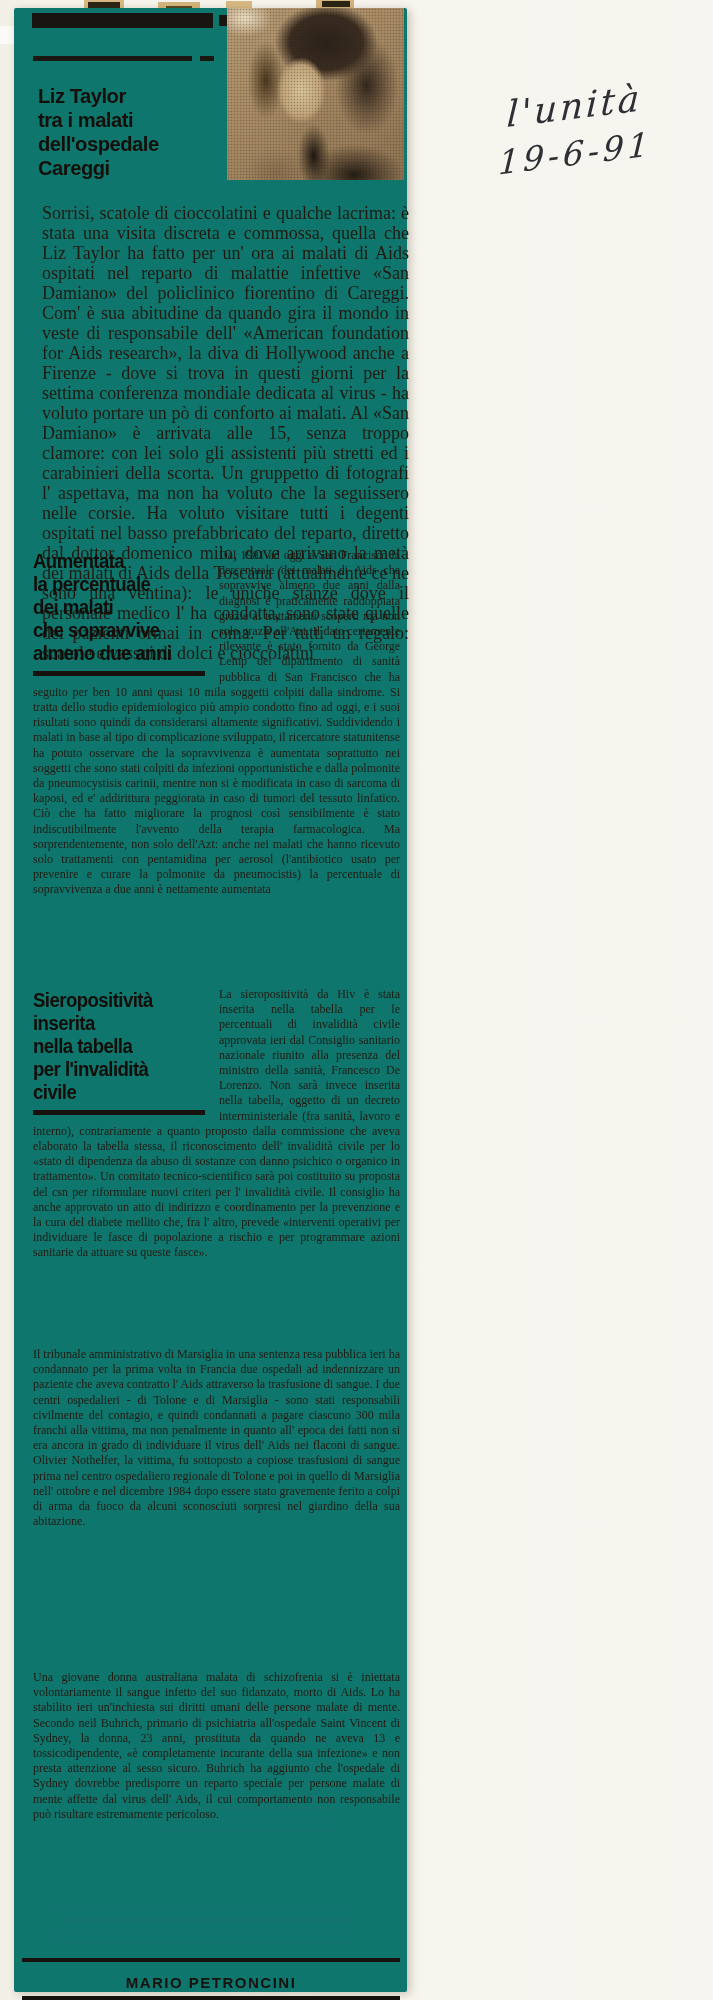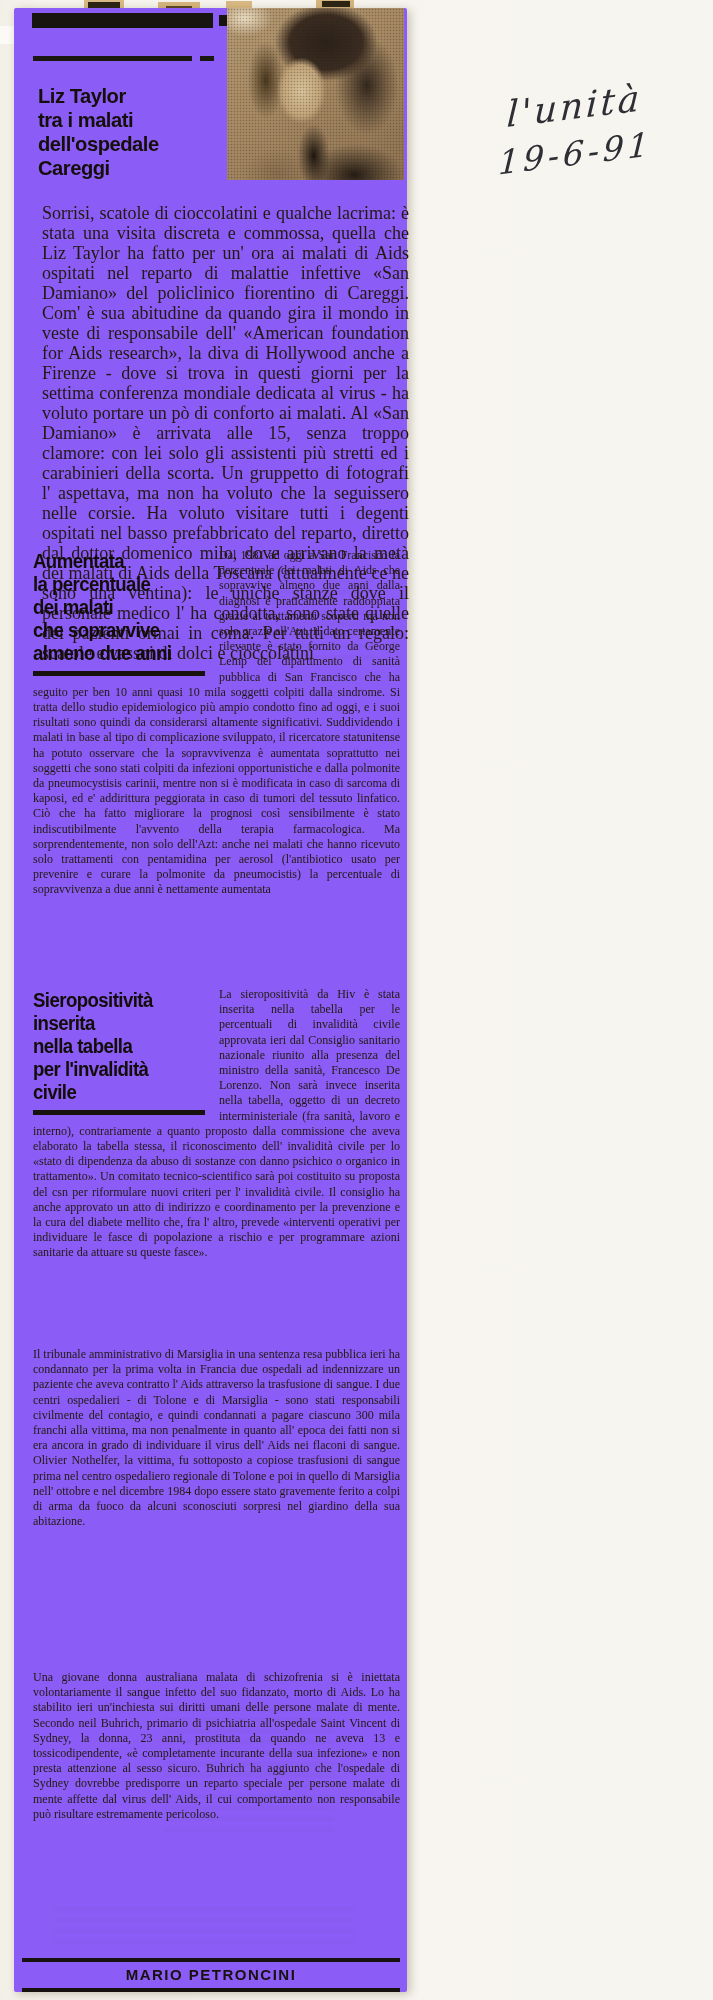--- a/index.html
+++ b/index.html
@@ -12,21 +12,21 @@
   .tape{position:absolute;}
   
   .clipping{
     position:absolute;left:14px;top:8px;width:393px;height:1984px;
     background:
       linear-gradient(180deg,rgba(130,88,30,0.30) 0px,rgba(130,88,30,0.10) 30px,rgba(0,0,0,0) 90px),
       radial-gradient(ellipse 220px 320px at 88% 14%,rgba(255,246,222,0.30),rgba(0,0,0,0) 70%),
       radial-gradient(ellipse 320px 520px at 15% 55%,rgba(120,80,30,0.10),rgba(0,0,0,0) 70%),
       radial-gradient(ellipse 260px 420px at 80% 85%,rgba(120,80,30,0.12),rgba(0,0,0,0) 70%),
       linear-gradient(180deg,#e3c globally 0%,#e9d0a0 0%,#ecd6aa 45%,#e8cf9e 100%);
-    background-color:#8b5cf6;
+    background-color:#0f766e;
     box-shadow:3px 2px 10px rgba(90,70,35,0.30);
     border-radius:2px;
   }
   .bar-top{position:absolute;left:18px;top:5px;width:181px;height:15px;background:#181410;}
   .bar-chip{position:absolute;left:205px;top:7px;width:9px;height:11px;background:#181410;}
   .rule-thin{position:absolute;left:19px;top:48px;width:159px;height:5px;background:#1b1712;}
   .rule-thin-end{position:absolute;left:186px;top:48px;width:14px;height:5px;background:#1b1712;}
   .headline{
     position:absolute;left:24px;top:76px;margin:0;
     font-size:21px;line-height:24px;font-weight:700;color:#150f0a;
@@ -70,21 +70,21 @@
   .head-rule{height:5px;background:#17120d;margin-top:6px;width:172px;}
   .sec-body{
     margin:0;font-family:"Liberation Serif",serif;font-size:12px;line-height:15.2px;
     color:#221a10;text-align:justify;hyphens:auto;
   }
   
   .byline-box{position:absolute;left:8px;top:1950px;width:378px;}
   .byline-rule{height:4px;background:#17120d;}
   .byline-text{
     text-align:center;font-weight:700;font-size:15px;letter-spacing:1.5px;
-    color:#17120d;padding:4px 0 5px 0;margin:0;
+    color:#17120d;padding:12px 0 5px 0;margin:0;
   }
   
   .ghost{
     position:absolute;opacity:0.6;filter:blur(1px);
     background:repeating-linear-gradient(180deg,rgba(95,95,120,0.14) 0 2px,rgba(0,0,0,0) 2px 11px);
   }
   
   .handnote{
     position:absolute;left:505px;top:82px;width:200px;
     font-family:"DejaVu Serif",serif;font-style:italic;color:#2e2f34;

